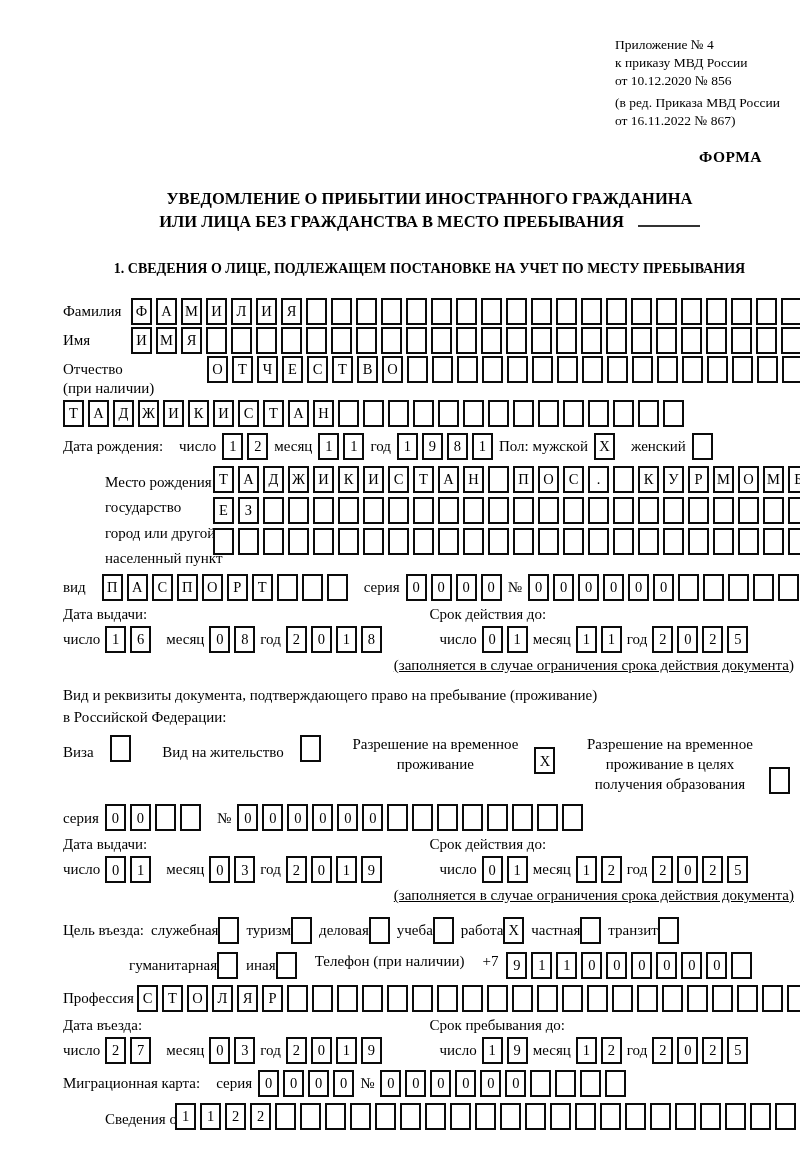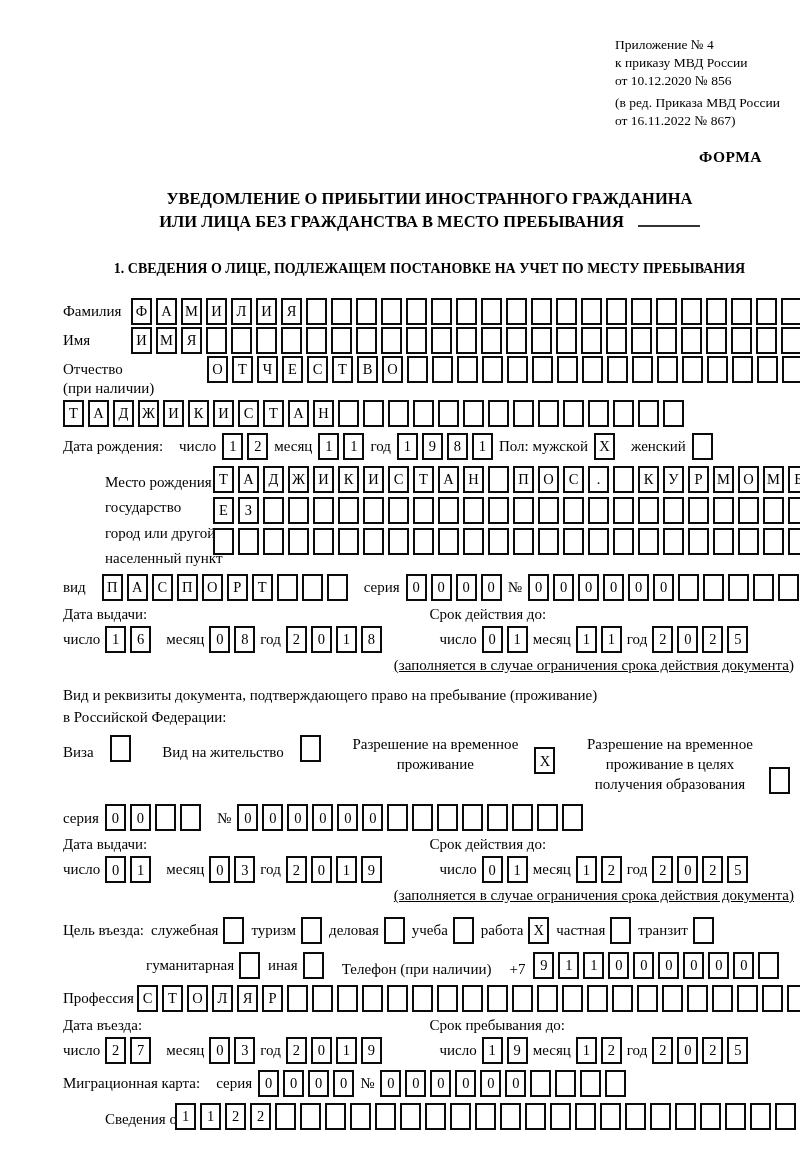--- a/index.html
+++ b/index.html
@@ -55,22 +55,22 @@
   .date-group{flex:1;display:flex;align-items:center;gap:5px;white-space:nowrap;}
   .footnote{font-size:15px;text-align:right;padding-right:2px;margin-top:3px;text-decoration:underline;}
 
   .res-heading{margin-top:10px;line-height:22px;}
   .checkbox-row{display:flex;align-items:flex-start;margin-top:6px;justify-content:space-between;padding-right:6px;}
   .cbitem{display:flex;align-items:flex-end;gap:16px;white-space:nowrap;}
   .cbitem .txt{text-align:center;line-height:20px;}
   .cbitem .cells{margin-top:1px;}
 
   .purpose-row{display:flex;align-items:center;gap:7px;white-space:nowrap;margin-top:12px;}
-  .purpose-row2{display:flex;align-items:flex-end;gap:8px;white-space:nowrap;margin-top:8px;margin-left:83px;}
-  .opt{display:flex;align-items:center;gap:5px;}
+  .purpose-row2{display:flex;align-items:flex-start;gap:8px;white-space:nowrap;margin-top:8px;margin-left:66px;}
+  .opt{display:flex;align-items:center;}
   .mt6{margin-top:6px;}
   .mt10{margin-top:10px;}
   .repr-row .cells{margin-bottom:7px;}
 </style>
 </head>
 <body>
 
 <div class="page">
 
   <div class="header-meta">

